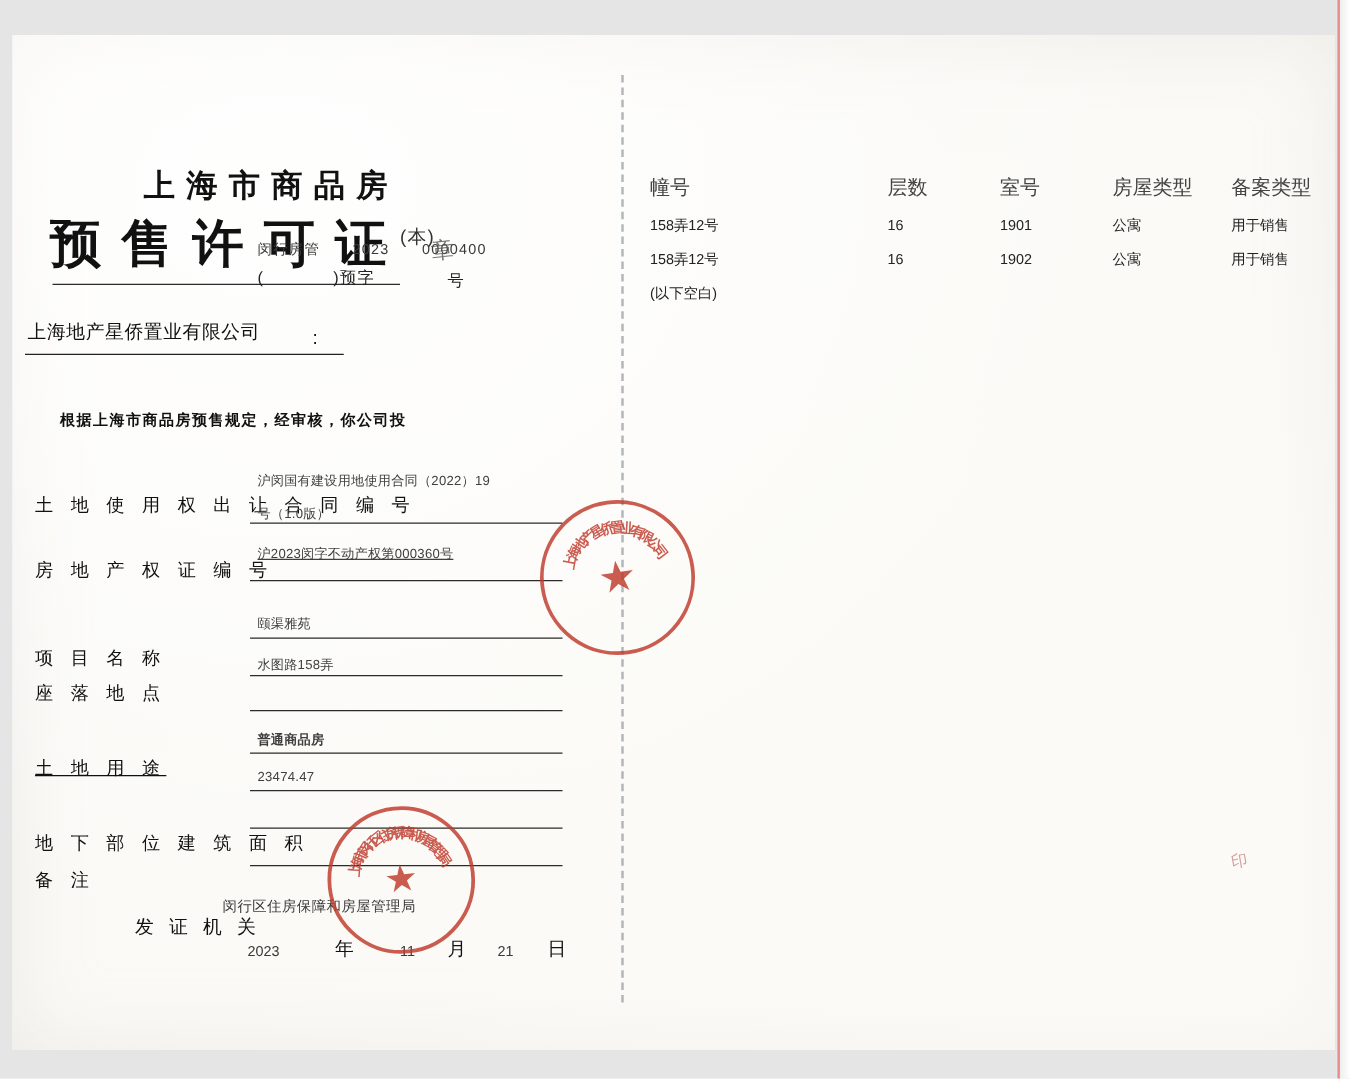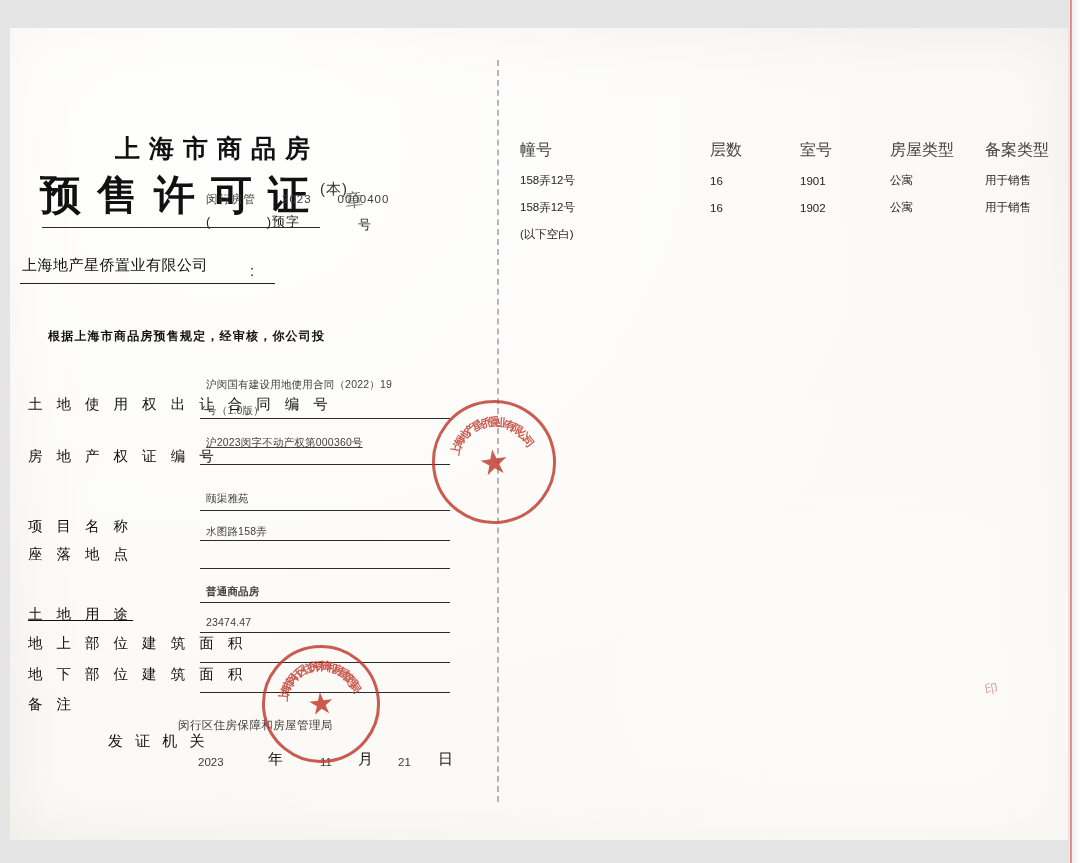--- a/index.html
+++ b/index.html
@@ -374,21 +374,20 @@
 
     <div class="field" style="top:505px;">座 落 地 点</div>
     <div class="field-val" style="left:196px; top:485px;">水图路158弄</div>
     <div class="field-line" style="left:190px; top:500px; width:250px;"></div>
     <div class="field-line" style="left:190px; top:528px; width:250px;"></div>
 
     <div class="field" style="top:565px;text-decoration:underline;">土 地 用 途</div>
     <div class="field-val" style="left:196px; top:545px;font-weight:bold;">普通商品房</div>
     <div class="field-line" style="left:190px; top:562px; width:250px;"></div>
 
-    <div class="field" style="top:594px;">地 上 部 位 建 筑 面 积</div>
     <div class="field-val" style="left:196px; top:576px;">23474.47</div>
     <div class="field-line" style="left:190px; top:592px; width:250px;"></div>
 
     <div class="field" style="top:625px;">地 下 部 位 建 筑 面 积</div>
     <div class="field-line" style="left:190px; top:622px; width:250px;"></div>
 
     <div class="field" style="top:655px;">备 注</div>
     <div class="field-line" style="left:190px; top:652px; width:250px;"></div>
 
     <div class="issuer-label">发 证 机 关</div>

